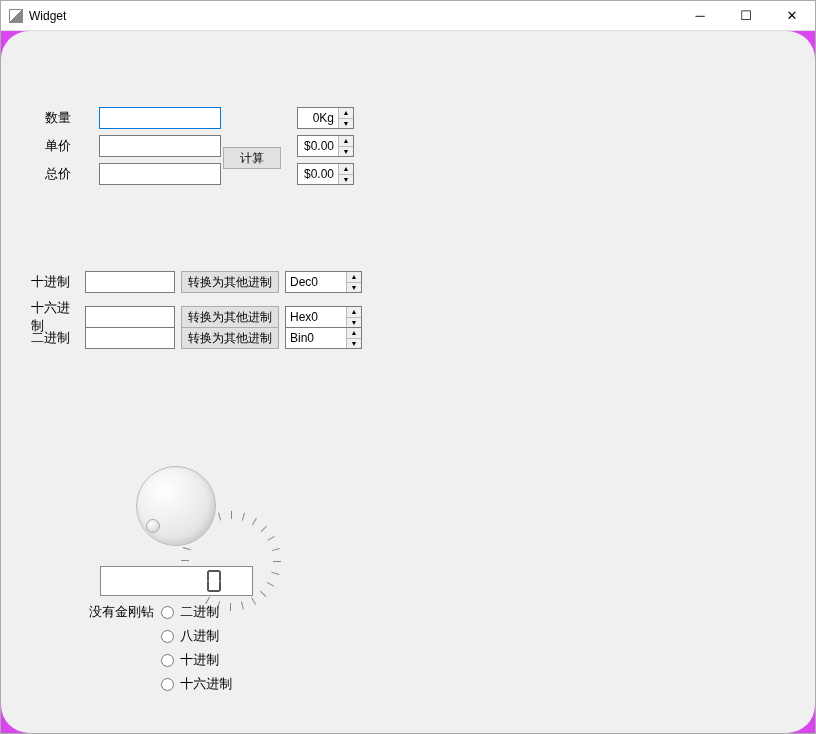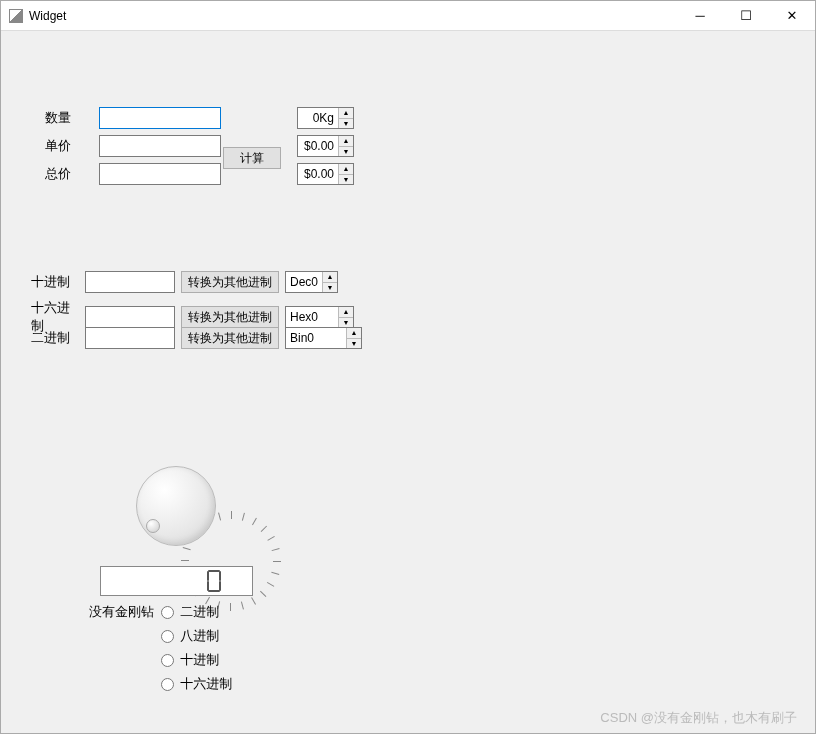--- a/index.html
+++ b/index.html
@@ -35,20 +35,21 @@
 .titlebar .win-btn {
   width: 46px; height: 30px;
   display: flex; align-items: center; justify-content: center;
   font-size: 13px; font-family: sans-serif;
 }
 .client {
   position: absolute;
   top: 30px; left: 0; right: 0; bottom: 0;
   background: #f0f0f0;
   padding: 8px;
+  border-radius: 28px;
 }
 .row {
   position: absolute;
   display: flex;
   align-items: center;
   gap: 6px;
 }
 .label { font-size: 13px; width: 48px; text-align: left; }
 .label-wide { font-size: 13px; width: 48px; }
 input.text {
@@ -235,33 +236,33 @@
           <div>▼</div>
         </div>
       </div>
     </div>
 
     <div class="row" style="left:30px; top:240px;">
       <span class="label-wide">十进制</span>
       <input class="text" style="width: 90px;" value="">
       <button class="conv-btn">转换为其他进制</button>
       <div class="spinbox">
-        <input class="spin-text" style="width: 36px; text-align: left;" value="Dec0">
+        <input class="spin-text" style="width: 60px; text-align: left;" value="Dec0">
         <div class="spin-btns">
           <div>▲</div>
           <div>▼</div>
         </div>
       </div>
     </div>
     <div class="row" style="left:30px; top:268px;">
       <span class="label-wide">十六进制</span>
       <input class="text" style="width: 90px;" value="">
       <button class="conv-btn">转换为其他进制</button>
       <div class="spinbox">
-        <input class="spin-text" style="width: 52px; text-align: left;" value="Hex0">
+        <input class="spin-text" style="width: 60px; text-align: left;" value="Hex0">
         <div class="spin-btns">
           <div>▲</div>
           <div>▼</div>
         </div>
       </div>
     </div>
     <div class="row" style="left:30px; top:296px;">
       <span class="label-wide">二进制</span>
       <input class="text" style="width: 90px;" value="">
       <button class="conv-btn">转换为其他进制</button>
@@ -333,15 +334,14 @@
           <input type="radio" name="radix" style="">
           <span>十进制</span>
         </div>
         <div class="radio-row">
           <input type="radio" name="radix" style="">
           <span>十六进制</span>
         </div>
       </div>
     </div>
 
-    <div class="watermark">CSDN @没有金刚钻，也木有刷子</div>
   </div>
 </div>
 
 </body></html>

